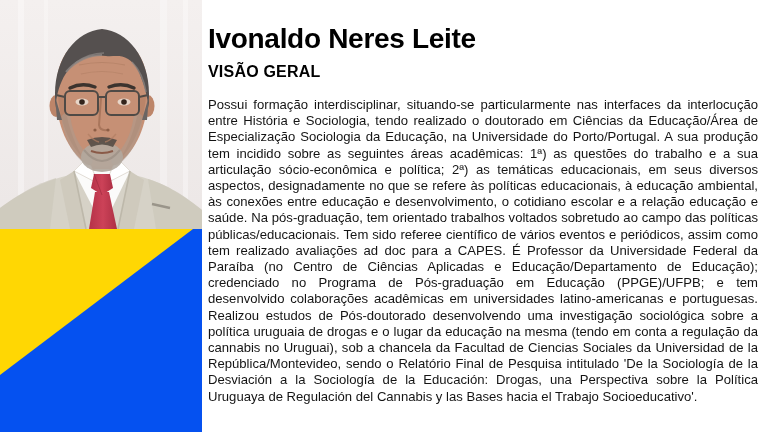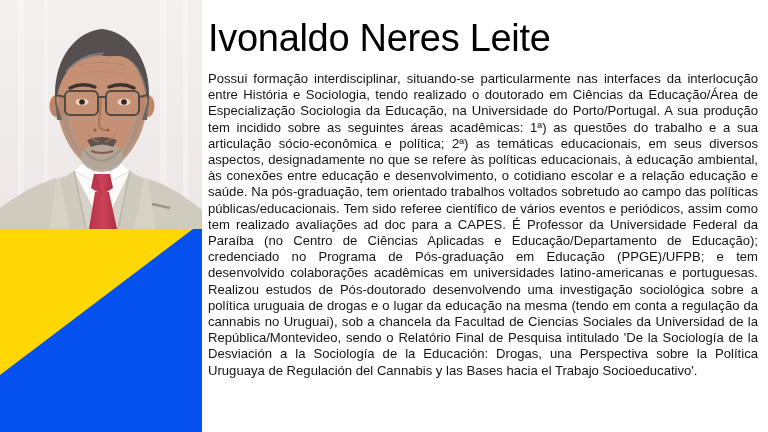--- a/index.html
+++ b/index.html
@@ -12,23 +12,23 @@
   }
   .left-col{position:absolute;left:0;top:0;width:202px;height:432px;}
   .photo-wrap{display:block;width:202px;height:229px;line-height:0;}
   .deco-wrap{display:block;width:202px;height:203px;line-height:0;}
   .content{
     position:absolute;left:208px;top:0;width:550px;height:432px;
     color:#111111;
   }
   .page-title{
     margin:22px 0 0 0;
-    font-size:38px;
+    font-size:28px;
     line-height:33px;
-    font-weight:normal;
+    font-weight:bold;
     letter-spacing:-0.3px;
     color:#000000;
   }
   .section-heading{
     margin:7px 0 0 0;
     font-size:16px;
     line-height:19px;
     font-weight:bold;
     letter-spacing:0.2px;
     color:#000000;
@@ -142,16 +142,17 @@
       <svg width="202" height="203" viewBox="0 0 202 203" xmlns="http://www.w3.org/2000/svg">
         <rect x="0" y="0" width="202" height="203" fill="#0551F0"></rect>
         <polygon points="0,0 193,0 0,146" fill="#FFD703"></polygon>
       </svg>
     </div>
 
   </div>
 
   <div class="content">
     <h1 class="page-title">Ivonaldo Neres Leite</h1>
+    <h2 class="section-heading">VISÃO GERAL</h2>
     <p class="overview">Possui formação interdisciplinar, situando-se particularmente nas interfaces da interlocução entre História e Sociologia, tendo realizado o doutorado em Ciências da Educação/Área de Especialização Sociologia da Educação, na Universidade do Porto/Portugal. A sua produção tem incidido sobre as seguintes áreas acadêmicas: 1ª) as questões do trabalho e a sua articulação sócio-econômica e política; 2ª) as temáticas educacionais, em seus diversos aspectos, designadamente no que se refere às políticas educacionais, à educação ambiental, às conexões entre educação e desenvolvimento, o cotidiano escolar e a relação educação e saúde. Na pós-graduação, tem orientado trabalhos voltados sobretudo ao campo das políticas públicas/educacionais. Tem sido referee científico de vários eventos e periódicos, assim como tem realizado avaliações ad doc para a CAPES. É Professor da Universidade Federal da Paraíba (no Centro de Ciências Aplicadas e Educação/Departamento de Educação); credenciado no Programa de Pós-graduação em Educação (PPGE)/UFPB; e tem desenvolvido colaborações acadêmicas em universidades latino-americanas e portuguesas. Realizou estudos de Pós-doutorado desenvolvendo uma investigação sociológica sobre a política uruguaia de drogas e o lugar da educação na mesma (tendo em conta a regulação da cannabis no Uruguai), sob a chancela da Facultad de Ciencias Sociales da Universidad de la República/Montevideo, sendo o Relatório Final de Pesquisa intitulado 'De la Sociología de la Desviación a la Sociología de la Educación: Drogas, una Perspectiva sobre la Política Uruguaya de Regulación del Cannabis y las Bases hacia el Trabajo Socioeducativo'.</p>
   </div>
 
 </div>
 
 </body></html>

